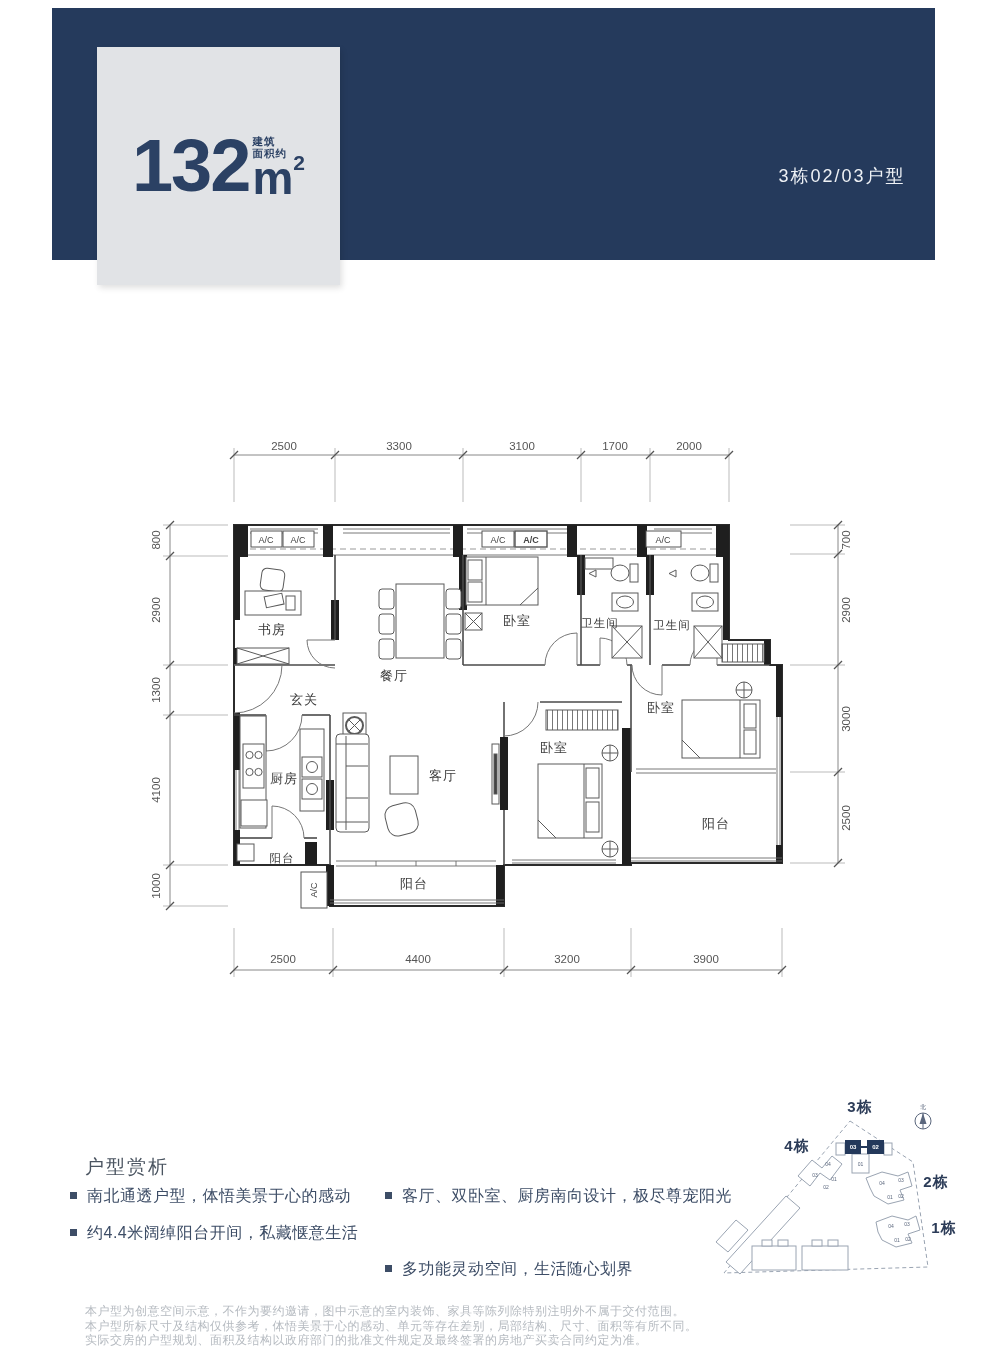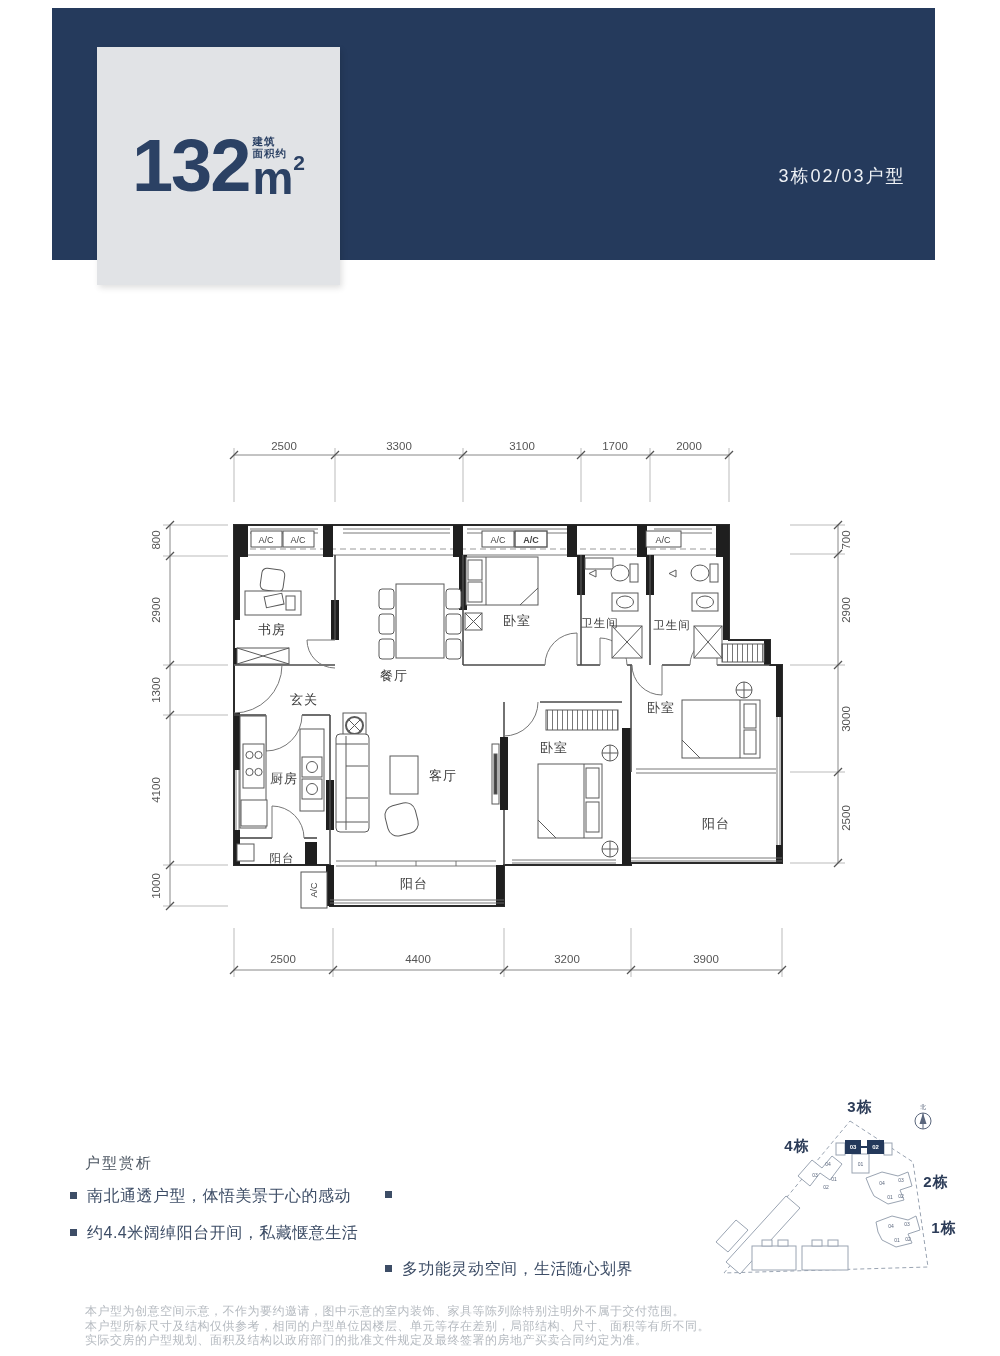--- a/index.html
+++ b/index.html
@@ -12,21 +12,21 @@
   .area .n{font-size:74px;font-weight:700;line-height:0.82;letter-spacing:-2px;}
   .mcol{display:flex;flex-direction:column;align-items:flex-start;margin-left:3px;}
   .mcol .note{font-size:10.5px;font-weight:700;line-height:1.15;letter-spacing:1px;margin-bottom:1px;}
   .mcol .mrow{display:flex;align-items:flex-start;}
   .mcol .m{font-size:46px;font-weight:700;line-height:0.8;}
   .mcol .exp{font-size:21px;font-weight:700;line-height:1;margin-top:-8px;}
   .titles{position:absolute;left:733px;top:133px;width:218px;text-align:center;color:#fff;}
   .titles .t1{font-size:30px;font-weight:700;letter-spacing:3px;}
   .titles .t2{font-size:18px;margin-top:31px;letter-spacing:2px;color:#eef1f5;}
   
-  .an-head{position:absolute;left:85px;top:1154px;font-size:15px;color:#4a5460;letter-spacing:2px;}
+  .an-head{position:absolute;left:85px;top:1154px;font-size:19px;color:#4a5460;letter-spacing:2px;}
   .bullet-item{position:absolute;font-size:16px;color:#3d4d66;letter-spacing:0.5px;white-space:nowrap;}
   .bullet-item .sq{display:inline-block;width:7px;height:7px;background:#3d4d66;margin-right:10px;vertical-align:2px;}
   .fineprint{position:absolute;left:85px;top:1304px;width:640px;font-size:12px;line-height:14.5px;color:#b6bbc1;letter-spacing:0.5px;}
   .fineprint div{white-space:nowrap;}
   svg{position:absolute;left:0;top:0;}
   svg text{font-family:"Liberation Sans","DejaVu Sans",sans-serif;}
   .dim{font-size:11.5px;fill:#555;}
   .room{font-size:13px;fill:#3c3c3c;letter-spacing:1px;}
   .room-sm{font-size:11.5px;fill:#3c3c3c;letter-spacing:1px;}
   .ac{font-size:9px;fill:#444;}
@@ -484,25 +484,25 @@
   </svg>
 
   <div class="an-head">户型赏析</div>
   <div class="bullet-item" style="left:70px;top:1186px;">
     <span class="sq"></span><span>南北通透户型，体悟美景于心的感动</span>
   </div>
   <div class="bullet-item" style="left:70px;top:1223px;">
     <span class="sq"></span><span>约4.4米阔绰阳台开间，私藏惬意生活</span>
   </div>
   <div class="bullet-item" style="left:385px;top:1186px;">
-    <span class="sq"></span>
+    <span class="sq"></span><span>客厅、双卧室、厨房南向设计，极尽尊宠阳光</span>
   </div>
   <div class="bullet-item" style="left:385px;top:1223px;margin-top:36px;">
     <span class="sq"></span><span>多功能灵动空间，生活随心划界</span>
   </div>
 
   <div class="fineprint">
     <div>本户型为创意空间示意，不作为要约邀请，图中示意的室内装饰、家具等陈列除特别注明外不属于交付范围。</div>
-    <div>本户型所标尺寸及结构仅供参考，相同的户型单位因楼层、单元等存在差别，局部结构、尺寸、面积等有所不同。</div>
+    <div>本户型所标尺寸及结构仅供参考，体悟美景于心的感动、单元等存在差别，局部结构、尺寸、面积等有所不同。</div>
     <div>实际交房的户型规划、面积及结构以政府部门的批准文件规定及最终签署的房地产买卖合同约定为准。</div>
   </div>
 
 </div>
 
 </body></html>

